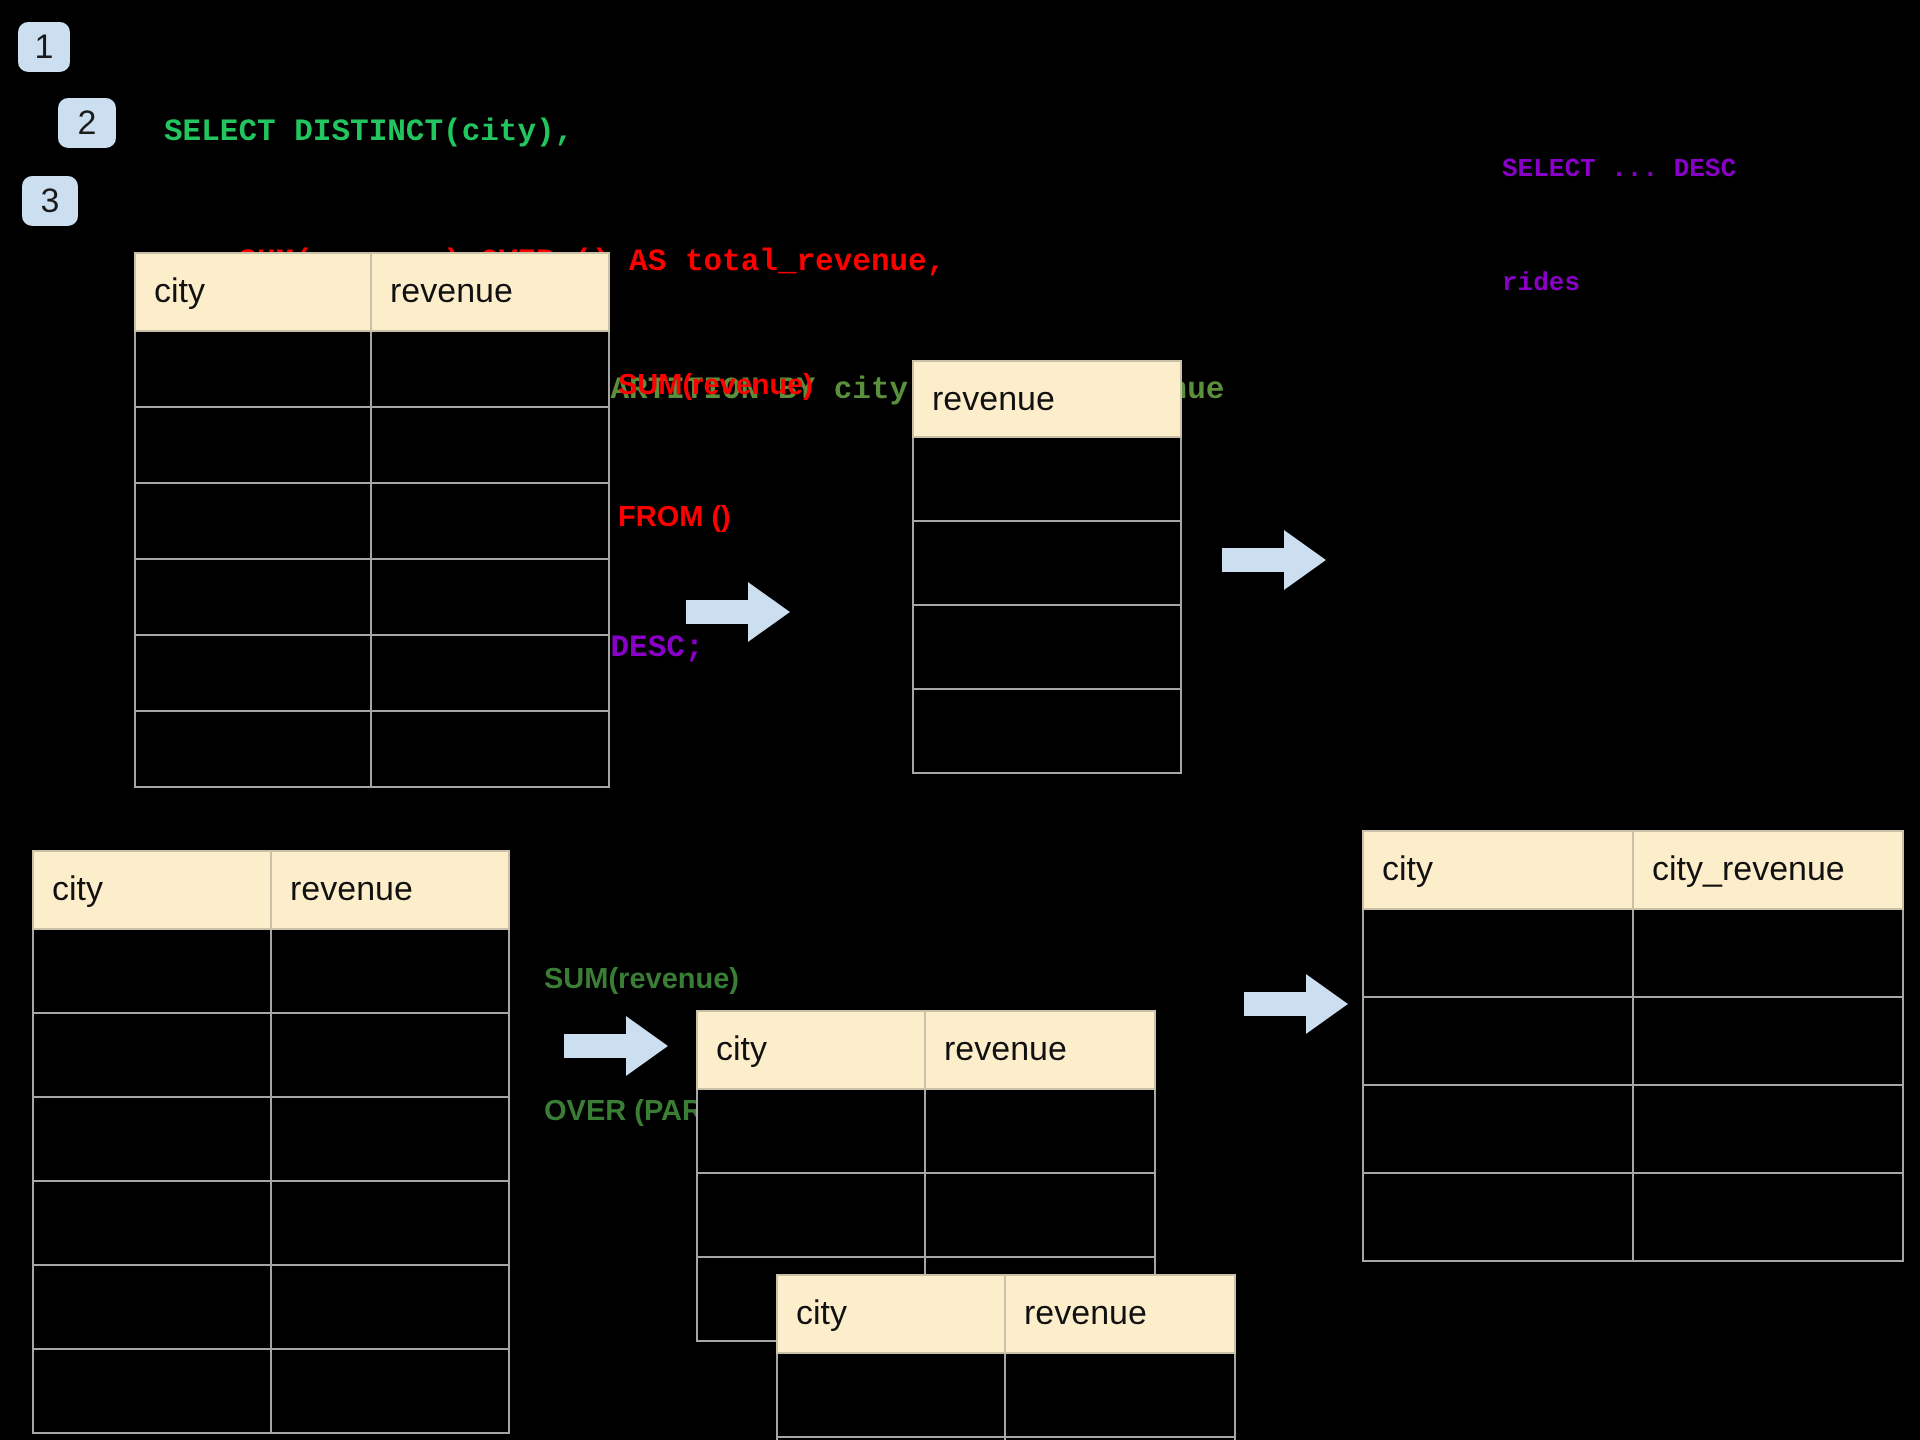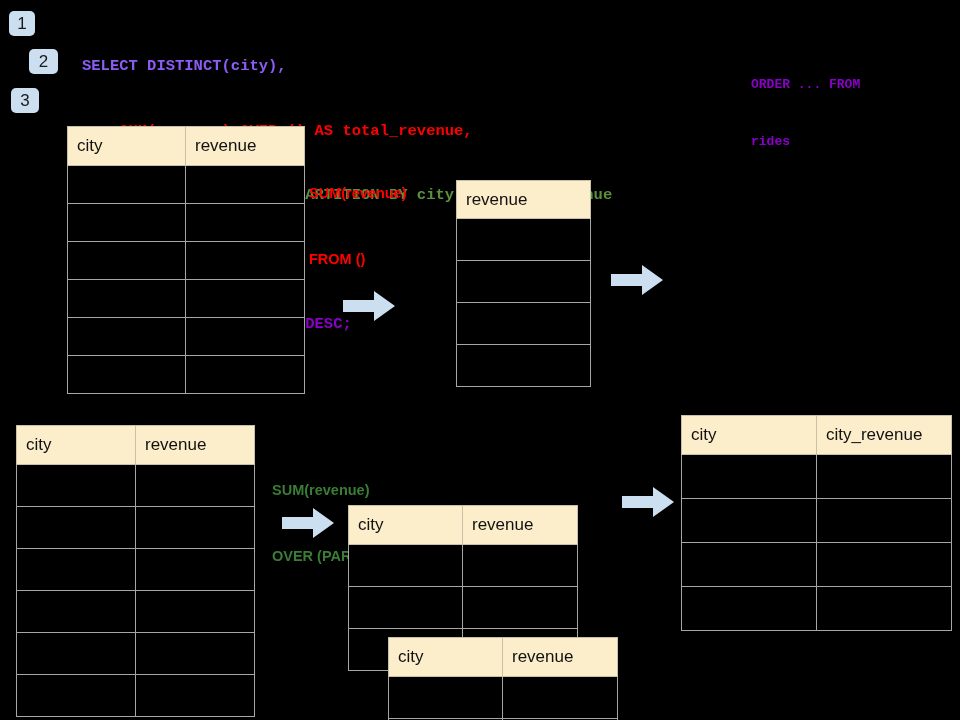--- a/index.html
+++ b/index.html
@@ -98,29 +98,29 @@
     <span>1</span>
   </div>
   <div class="badge" style="left:29px; top:49px; width:29px; height:25px;">
     <span>2</span>
   </div>
   <div class="badge" style="left:11px; top:88px; width:28px; height:25px;">
     <span>3</span>
   </div>
 
   <div class="sql" style="left:82px; top:13px;">
-    <div class="sql-line" style="color:#8b5cf6;">SELECT DISTINCT(city),</div>
+    <div class="sql-line" style="color:#22c55e;">SELECT DISTINCT(city),</div>
     <div class="sql-line" style="color:#ff0000;">    SUM(revenue) OVER () AS total_revenue,</div>
     <div class="sql-line" style="color:#5a8f3c;">    SUM(revenue) OVER (PARTITION BY city) as city_revenue</div>
     <div class="sql-line" style="color:#8b00c8;">  FROM rides</div>
     <div class="sql-line" style="color:#8b00c8;">  ORDER by city_revenue DESC;</div>
   </div>
 
   <div class="anno-sm" style="left:751px; top:37px; color:#8b00c8;">
-    <div>ORDER ... FROM</div>
+    <div>SELECT ... DESC</div>
     <div>rides</div>
   </div>
 
   <div class="anno" style="left:309px; top:138px; color:#ff0000;">
     <div>SUM(revenue)</div>
     <div>FROM ()</div>
   </div>
 
   <div class="anno" style="left:272px; top:435px; color:#3a7d34;">
     <div>SUM(revenue)</div>

